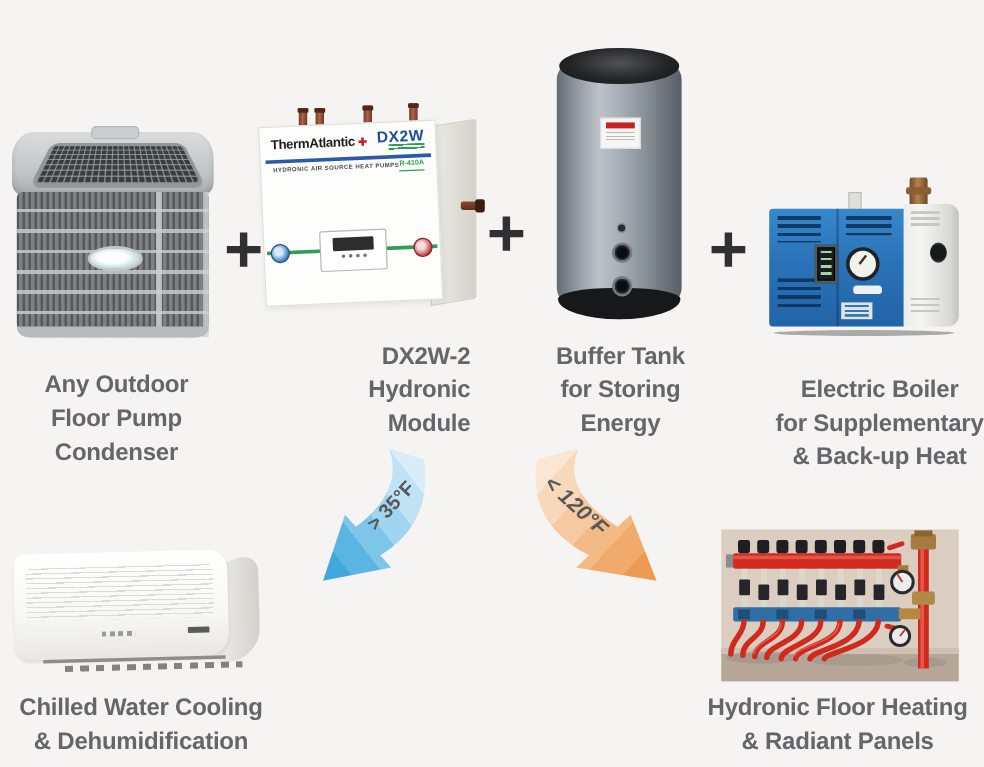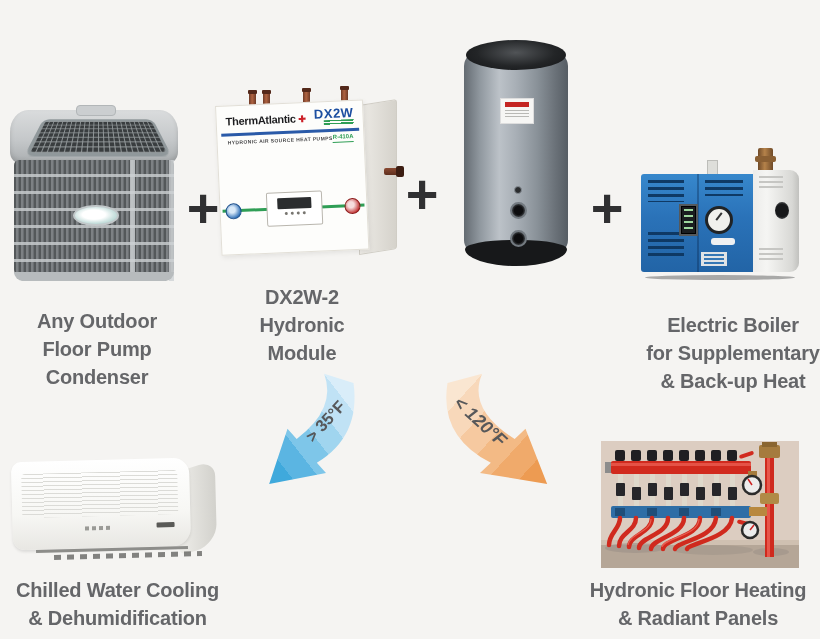--- a/index.html
+++ b/index.html
@@ -242,23 +242,26 @@
       <div class="blr-display"></div>
       <div class="blr-gauge"></div>
       <div class="blr-logo"></div>
       <div class="blr-plate"></div>
     </div>
   </div>
 
   <div class="caption" style="left:2px; top:307px; width:190px;">Any Outdoor
 Floor Pump
 Condenser</div>
-  <div class="caption" style="left:212px; top:283px; width:180px;">DX2W-2
+  <div class="caption" style="left:212px; top:283px; width:180px;text-align:right;">DX2W-2
 Hydronic
 Module</div>
+  <div class="caption" style="left:427px; top:283px; width:180px;">Buffer Tank
+for Storing
+Energy</div>
   <div class="caption" style="left:635px; top:311px; width:196px;">Electric Boiler
 for Supplementary
 &amp; Back-up Heat</div>
 
   <svg class="abs" style="left:260px; top:372px;" width="110" height="122" viewBox="0 0 120 133" preserveAspectRatio="none">
     <defs>
       <linearGradient id="gB" x1="1" y1="0" x2="0" y2="1">
         <stop offset="0" stop-color="#d9edf9"></stop>
           <stop offset=".18" stop-color="#d9edf9"></stop>
         <stop offset=".18" stop-color="#c0e2f5"></stop>

